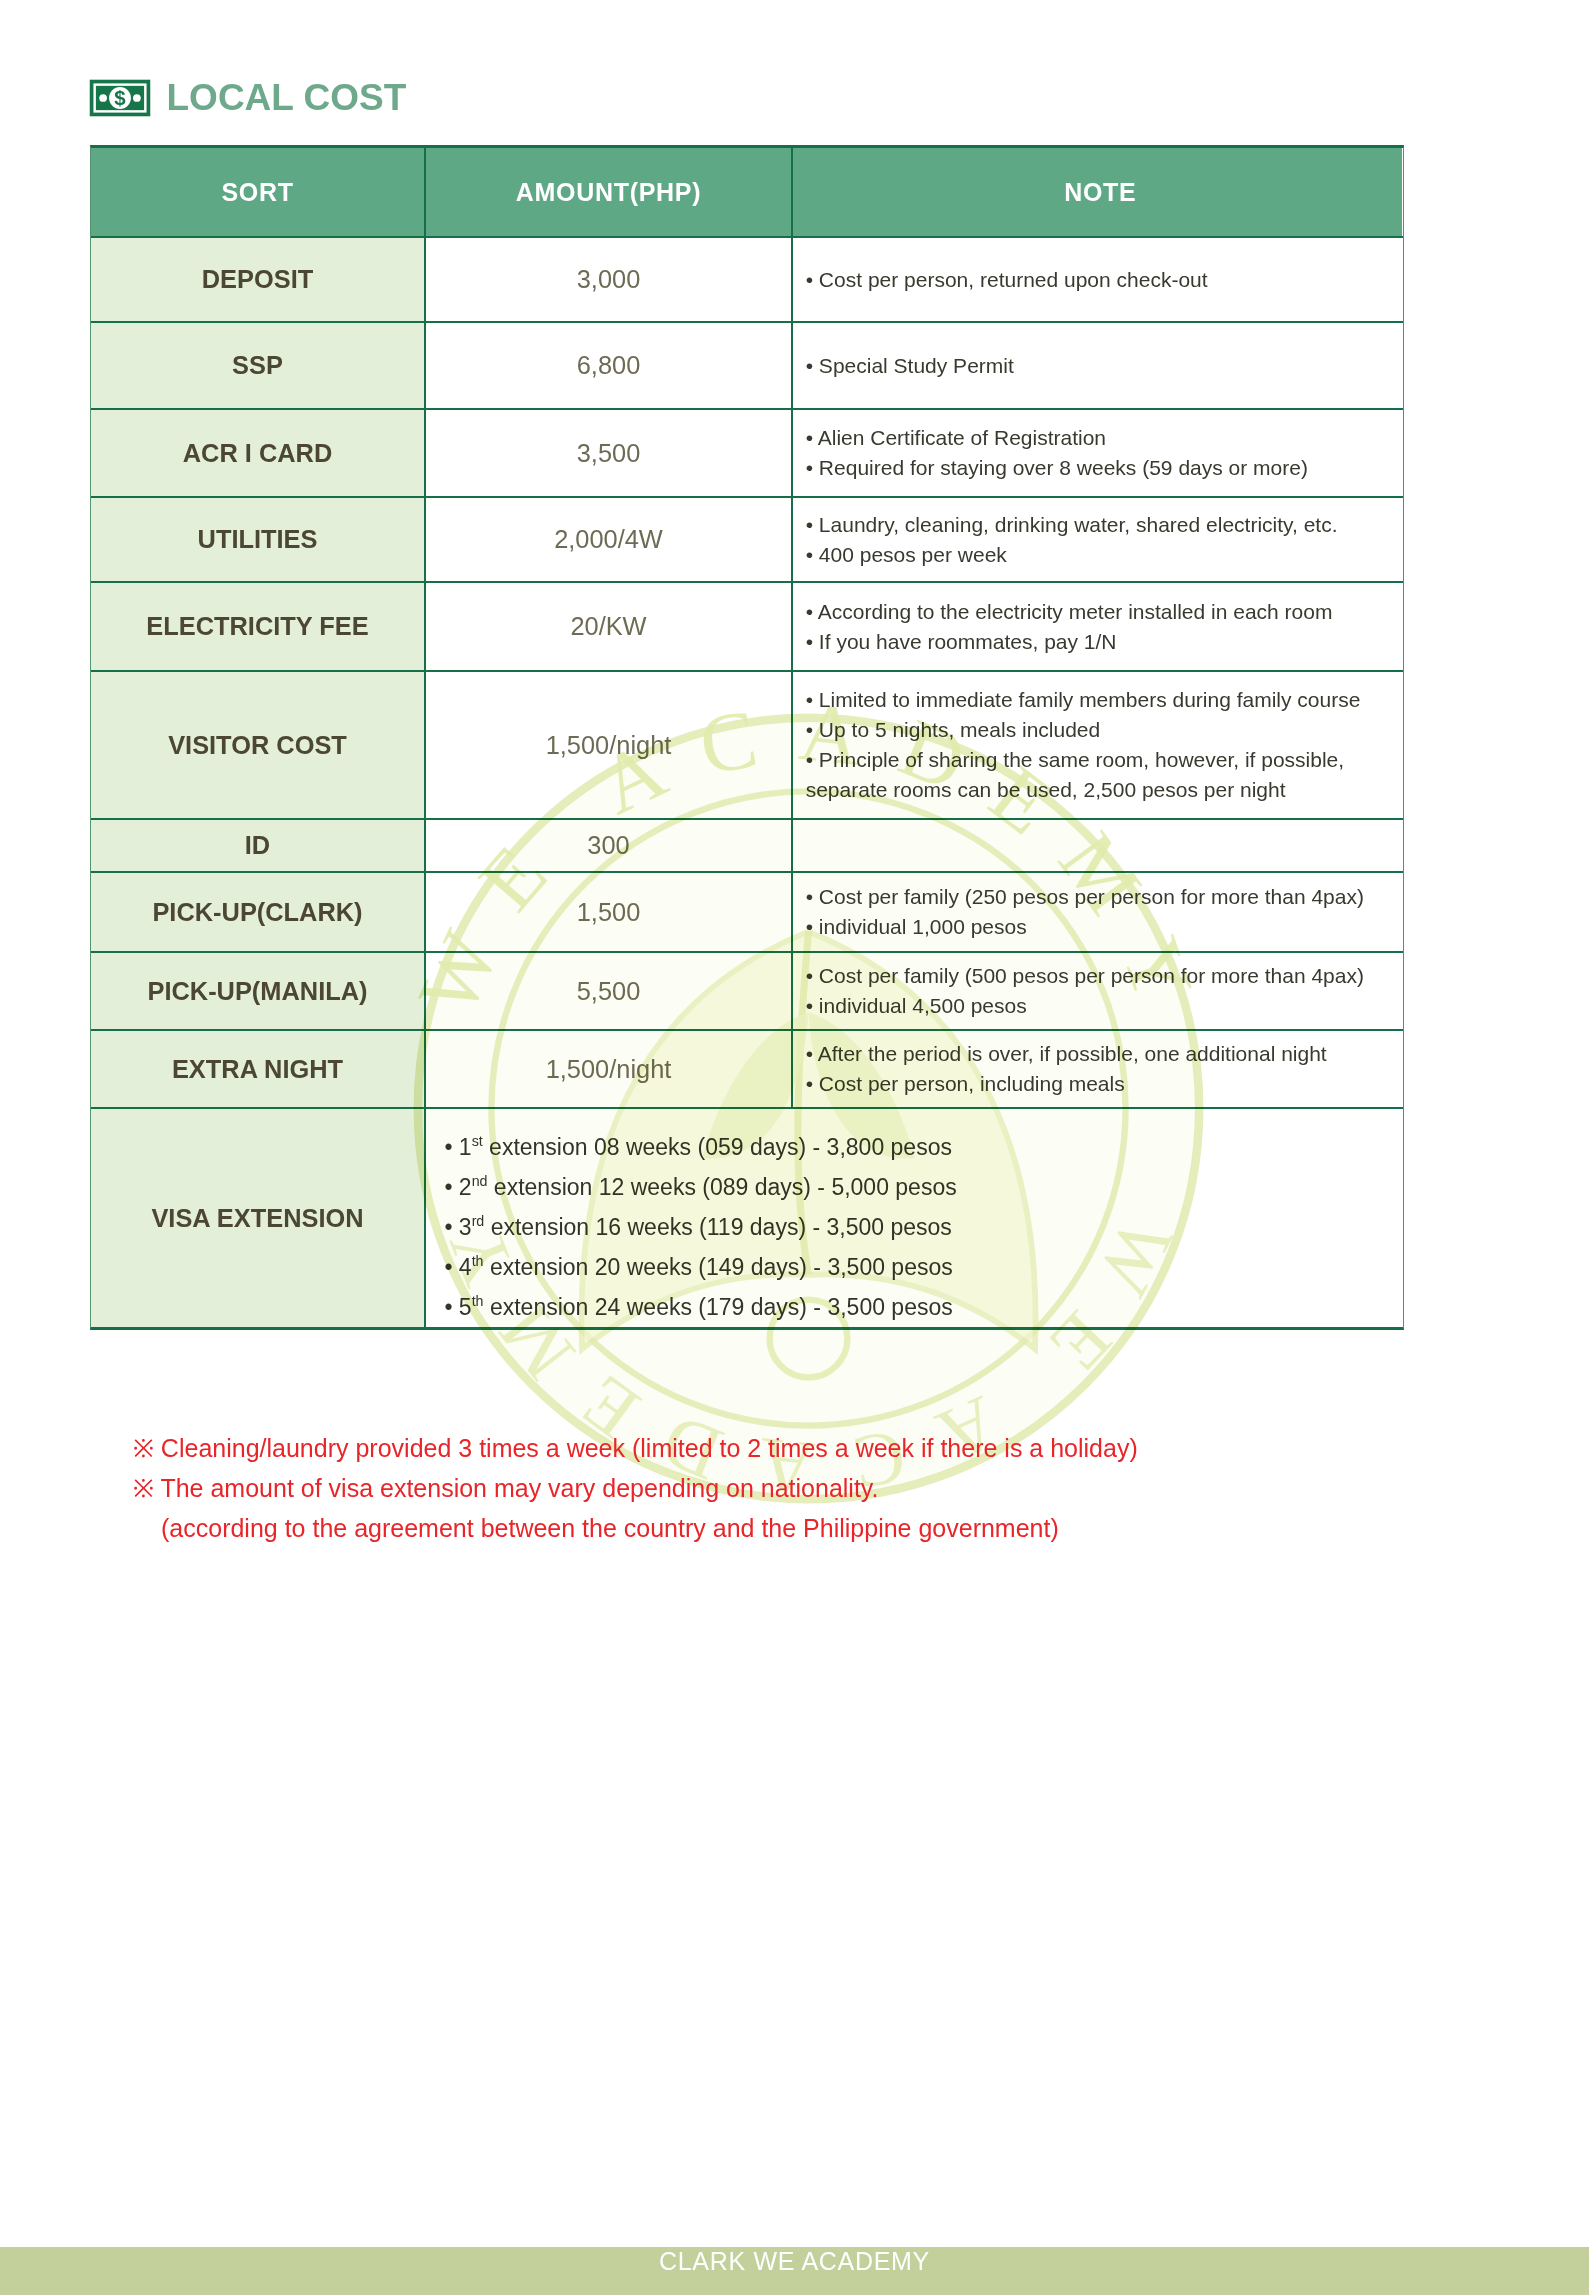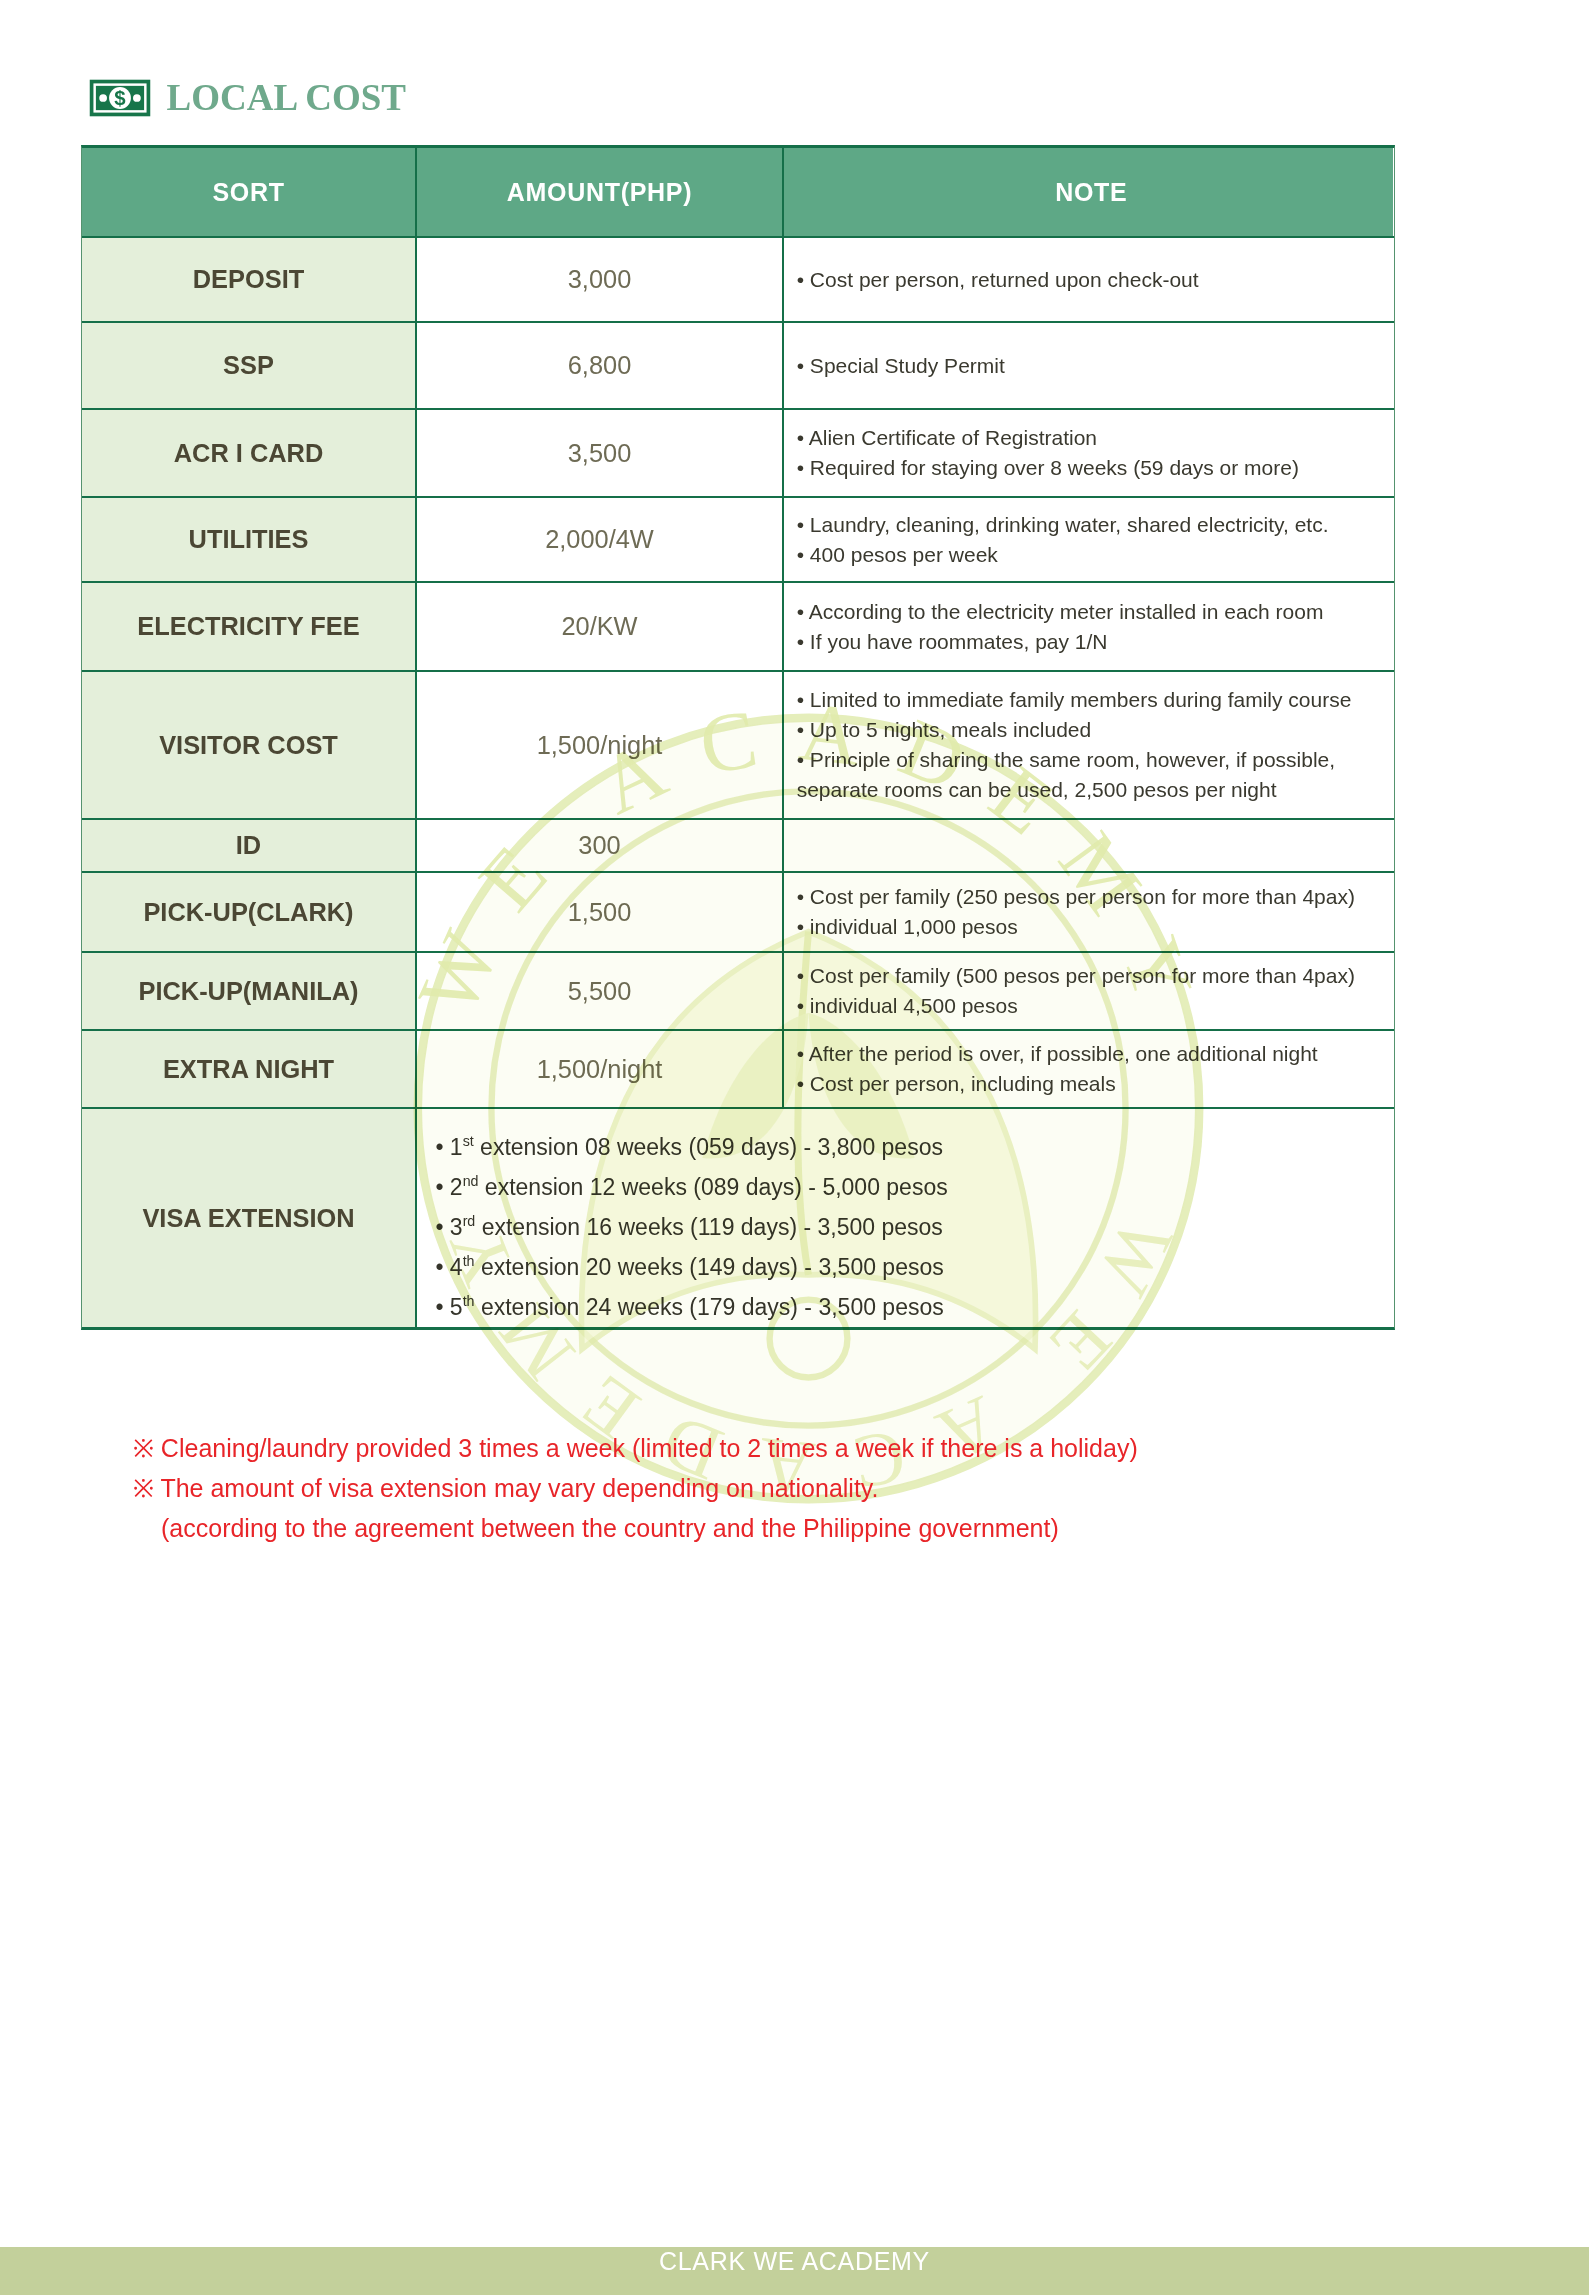--- a/index.html
+++ b/index.html
@@ -6,30 +6,29 @@
   .page{
     position:relative;width:1589px;height:2295px;background:#ffffff;
     font-family:"Liberation Sans", sans-serif;overflow:hidden;
   }
   
   .title-row{position:absolute;left:89px;top:79px;display:flex;align-items:center;gap:15.5px;}
   .money-icon{display:block;width:62px;height:38px;}
   .page-title{
     margin:0;font-size:37px;font-weight:bold;color:#6fa98c;letter-spacing:0px;
     line-height:38px;
-    font-family:Liberation Serif, serif;
   }
   
   .watermark{
     position:absolute;left:398px;top:698px;width:821px;height:821px;
     mix-blend-mode:multiply;opacity:0.62;pointer-events:none;z-index:5;
   }
   
   .cost-table{
-    position:absolute;left:81px;top:145px;width:1312px;
+    position:absolute;left:90px;top:145px;width:1312px;
     border-top:3.5px solid #156f49;border-bottom:3.5px solid #156f49;
     border-left:1.4px solid #55936f;border-right:1.4px solid #55936f;
     box-sizing:content-box;z-index:2;
   }
   .trow{
     display:grid;grid-template-columns:335px 367px 609px;
     box-sizing:border-box;border-bottom:2.8px solid #156f49;background:#ffffff;
   }
   .trow.last{border-bottom:none;}
   .trow.visa{grid-template-columns:335px 976px;}

